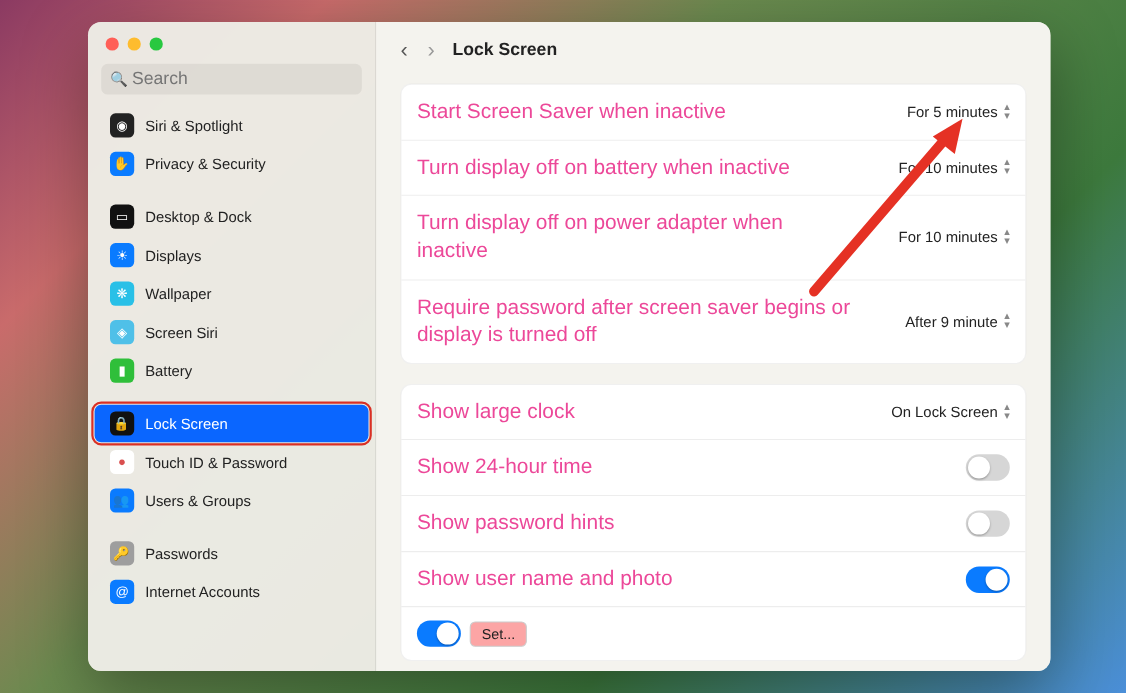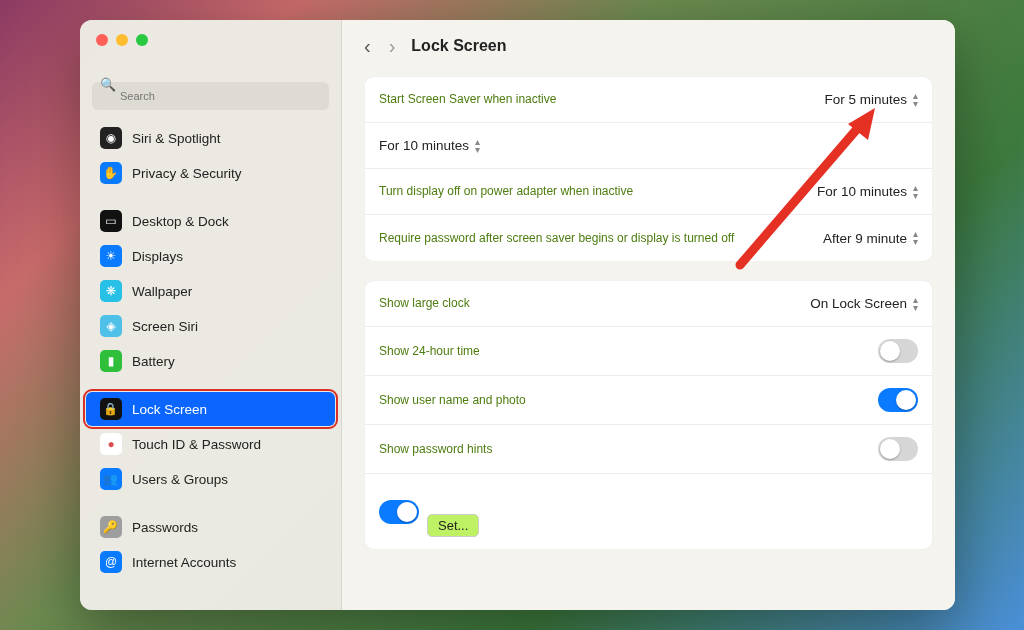--- a/index.html
+++ b/index.html
@@ -28,25 +28,24 @@
     display: flex; gap: 8px; padding: 14px 14px 12px 16px;
   }
   .traffic span {
     width: 12px; height: 12px; border-radius: 50%; display: inline-block;
   }
   .tr-close { background:#ff5f57; } .tr-min{background:#febc2e;} .tr-max{background:#28c840;}
   .search-wrap { padding: 0 12px 10px 12px; }
   .search {
     width: 100%; height: 28px; border-radius: 6px;
     background: rgba(0,0,0,0.06); border: none;
-    padding: 0 8px 0 28px; font-size: 11px; color:#555;
+    padding: 0 8px 0 28px; font-size: 16px; color:#555;
     outline: none;
     background-image: none;
     position: relative;
-    margin-top: 24px;
   }
   .search-box { position: relative; }
   .search-box .mag {
     position:absolute; left:8px; top:50%; transform:translateY(-50%);
     color:#888; font-size:13px;
   }
   .nav {
     overflow-y: hidden; flex:1; padding-bottom: 10px;
   }
   .nav-item {
@@ -83,39 +82,39 @@
     background:#fff; border-radius:10px; margin-bottom:18px;
     border:1px solid rgba(0,0,0,0.06);
   }
   .row {
     display:flex; align-items:center; justify-content:space-between;
     padding: 12px 14px; gap:14px;
     border-bottom:1px solid rgba(0,0,0,0.07);
     min-height:46px;
   }
   .row:last-child { border-bottom:none; }
-  .row-label { font-size:12px; color:#4d7c0f; line-height:1.35; max-width: 400px;}
+  .row-label { font-size:19px; color:#ec4899; line-height:1.35; max-width: 400px;}
   .dropdown {
     display:flex; align-items:center; gap:6px;
     font-size:13.5px; color:#222;text-align:right;
   }
   .dropdown .caret { color:#888; font-size:10px; line-height:8px; display:flex; flex-direction:column;}
   .toggle {
     width:40px; height:24px; border-radius:12px; position:relative;
     background:#d6d6d6; transition:.2s;
   }
   .toggle .knob {
     position:absolute; top:2px; left:2px; width:20px; height:20px;
     background:#fff; border-radius:50%; box-shadow:0 1px 2px rgba(0,0,0,.3);
   }
   .toggle.on { background:#0a7bff; }
   .toggle.on .knob { left:18px; }
   .btn {
-    background:#bef264; border:1px solid #ccc; border-radius:5px;
-    padding:3px 10px; font-size:13px; color:#222;margin-top:28px;
+    background:#fca5a5; border:1px solid #ccc; border-radius:5px;
+    padding:3px 10px; font-size:13px; color:#222;
   }
   .right-group { display:flex; align-items:center; gap:8px; }
   .section-head {
     font-size:13.5px; font-weight:600; color:#222;
     padding: 6px 2px 0 2px;
   }
   
   .arrow-ann {
     position:absolute; left:700px; top:90px; width:200px; height:200px;
     pointer-events:none; z-index:20;
@@ -206,20 +205,21 @@
             <span class="row-label">Start Screen Saver when inactive</span>
             <div class="dropdown">
               <span>For 5 minutes</span>
               <span class="caret">
                 <span>▴</span>
                 <span>▾</span>
               </span>
             </div>
           </div>
           <div class="row">
+            <span class="row-label">Turn display off on battery when inactive</span>
             <div class="dropdown">
               <span>For 10 minutes</span>
               <span class="caret">
                 <span>▴</span>
                 <span>▾</span>
               </span>
             </div>
           </div>
           <div class="row">
             <span class="row-label">Turn display off on power adapter when inactive</span>
@@ -254,28 +254,28 @@
               </span>
           </div>
         </div>
         <div class="row">
           <span class="row-label">Show 24-hour time</span>
           <div class="toggle" id="t-hour24">
               <div class="knob"></div>
             </div>
         </div>
         <div class="row">
+          <span class="row-label">Show password hints</span>
+          <div class="toggle" id="t-ph">
+              <div class="knob"></div>
+            </div>
+        </div>
+        <div class="row">
           <span class="row-label">Show user name and photo</span>
           <div class="toggle on" id="t-unp">
-              <div class="knob"></div>
-            </div>
-        </div>
-        <div class="row">
-          <span class="row-label">Show password hints</span>
-          <div class="toggle" id="t-ph">
               <div class="knob"></div>
             </div>
         </div>
         <div class="row">
           <div class="right-group">
             <div class="toggle on" id="t-sm">
                 <div class="knob"></div>
               </div>
             <button class="btn">Set...</button>
           </div>

